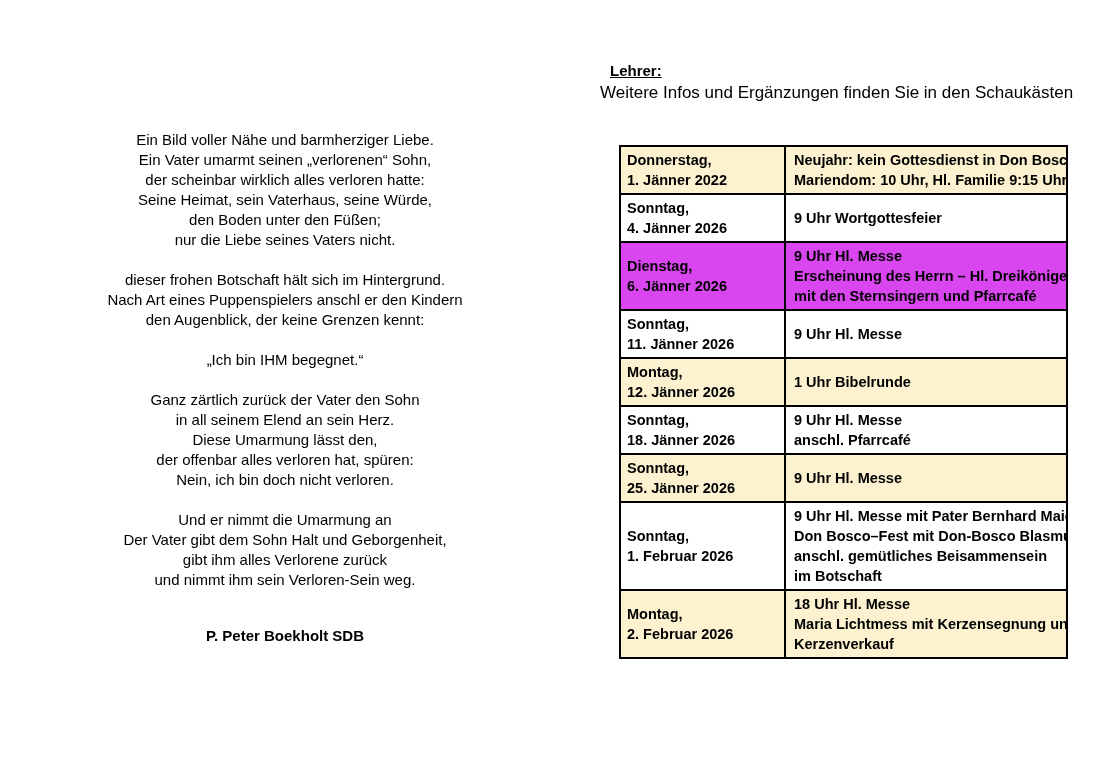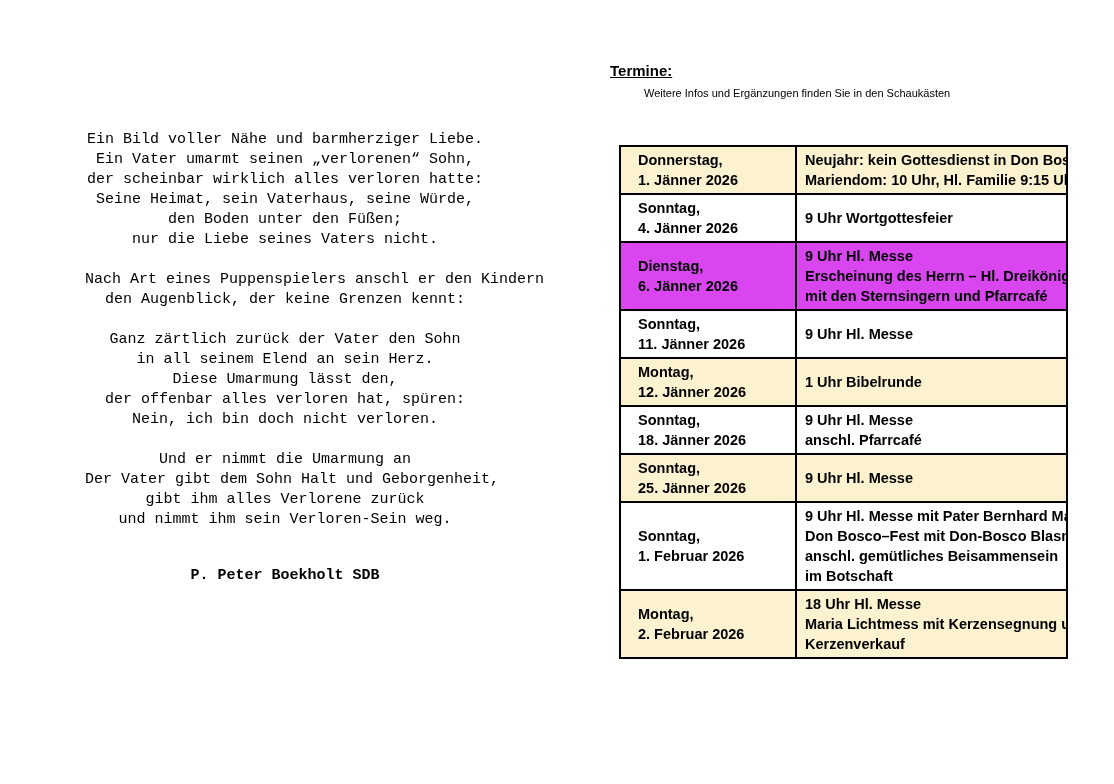--- a/index.html
+++ b/index.html
@@ -3,90 +3,94 @@
 <meta charset="utf-8">
 <style>
   html,body{margin:0;padding:0;}
   body{
     width:1114px;height:784px;position:relative;background:#ffffff;
     font-family:"Liberation Sans",sans-serif;color:#000;
     -webkit-font-smoothing:antialiased;
   }
   .poem{
     position:absolute;left:85px;top:130px;width:400px;
-    text-align:center;font-size:15px;line-height:20px;font-family:Liberation Mono, monospace;
+    text-align:center;font-size:15px;line-height:20px;
   }
   .stanza{margin:0 0 20px 0;}
   .poem-line{white-space:nowrap;}
   .poem-author{font-weight:bold;margin-top:36px;}
   .termine-title{
     position:absolute;left:610px;top:61px;
     font-size:15px;font-weight:bold;text-decoration:underline;line-height:20px;
   }
   .termine-subtitle{
-    position:absolute;left:644px;top:83px;
-    font-size:11px;line-height:20px;
+    position:absolute;left:600px;top:83px;
+    font-size:17px;line-height:20px;
   }
   table.termine-table{
     position:absolute;left:619px;top:145px;width:449px;
     border-collapse:collapse;table-layout:fixed;
   }
   table.termine-table td{
     border:2px solid #000;
     font-size:14.5px;font-weight:bold;line-height:20px;
     vertical-align:middle;overflow:hidden;
   }
-  td.date-cell{width:153px;padding:3px 4px 3px 17px;}
+  td.date-cell{width:153px;padding:3px 4px 3px 6px;}
   td.event-cell{padding:3px 4px 3px 8px;}
   .cell-line{white-space:nowrap;}
 </style>
 </head>
 <body>
 
 <div class="page">
 
   <div class="poem" id="poem">
 
     <div class="stanza">
         <div class="poem-line">Ein Bild voller Nähe und barmherziger Liebe.</div>
         <div class="poem-line">Ein Vater umarmt seinen „verlorenen“ Sohn,</div>
         <div class="poem-line">der scheinbar wirklich alles verloren hatte:</div>
         <div class="poem-line">Seine Heimat, sein Vaterhaus, seine Würde,</div>
         <div class="poem-line">den Boden unter den Füßen;</div>
         <div class="poem-line">nur die Liebe seines Vaters nicht.</div>
       </div>
       <div class="stanza">
+        <div class="poem-line">dieser frohen Botschaft hält sich im Hintergrund.</div>
         <div class="poem-line">Nach Art eines Puppenspielers anschl er den Kindern</div>
         <div class="poem-line">den Augenblick, der keine Grenzen kennt:</div>
+      </div>
+      <div class="stanza">
+        <div class="poem-line">„Ich bin IHM begegnet.“</div>
       </div>
       <div class="stanza">
         <div class="poem-line">Ganz zärtlich zurück der Vater den Sohn</div>
         <div class="poem-line">in all seinem Elend an sein Herz.</div>
         <div class="poem-line">Diese Umarmung lässt den,</div>
         <div class="poem-line">der offenbar alles verloren hat, spüren:</div>
         <div class="poem-line">Nein, ich bin doch nicht verloren.</div>
       </div>
       <div class="stanza">
         <div class="poem-line">Und er nimmt die Umarmung an</div>
         <div class="poem-line">Der Vater gibt dem Sohn Halt und Geborgenheit,</div>
         <div class="poem-line">gibt ihm alles Verlorene zurück</div>
         <div class="poem-line">und nimmt ihm sein Verloren-Sein weg.</div>
       </div>
       <div class="poem-author">P. Peter Boekholt SDB</div>
   </div>
 
-  <div class="termine-title">Termine:</div>
+  <div class="termine-title">Lehrer:</div>
   <div class="termine-subtitle">Weitere Infos und Ergänzungen finden Sie in den Schaukästen</div>
 
   <table class="termine-table">
     <tbody id="termine-rows">
         <tr style="background: rgb(252, 242, 207);">
           <td class="date-cell">
             <div class="cell-line">Donnerstag,</div>
-            <div class="cell-line">1. Jänner 2026</div>
+            <div class="cell-line">1. Jänner 2022</div>
           </td>
           <td class="event-cell">
             <div class="cell-line">Neujahr: kein Gottesdienst in Don Bosco</div>
             <div class="cell-line">Mariendom: 10 Uhr, Hl. Familie 9:15 Uhr</div>
           </td>
         </tr>
         <tr>
           <td class="date-cell">
             <div class="cell-line">Sonntag,</div>
             <div class="cell-line">4. Jänner 2026</div>

